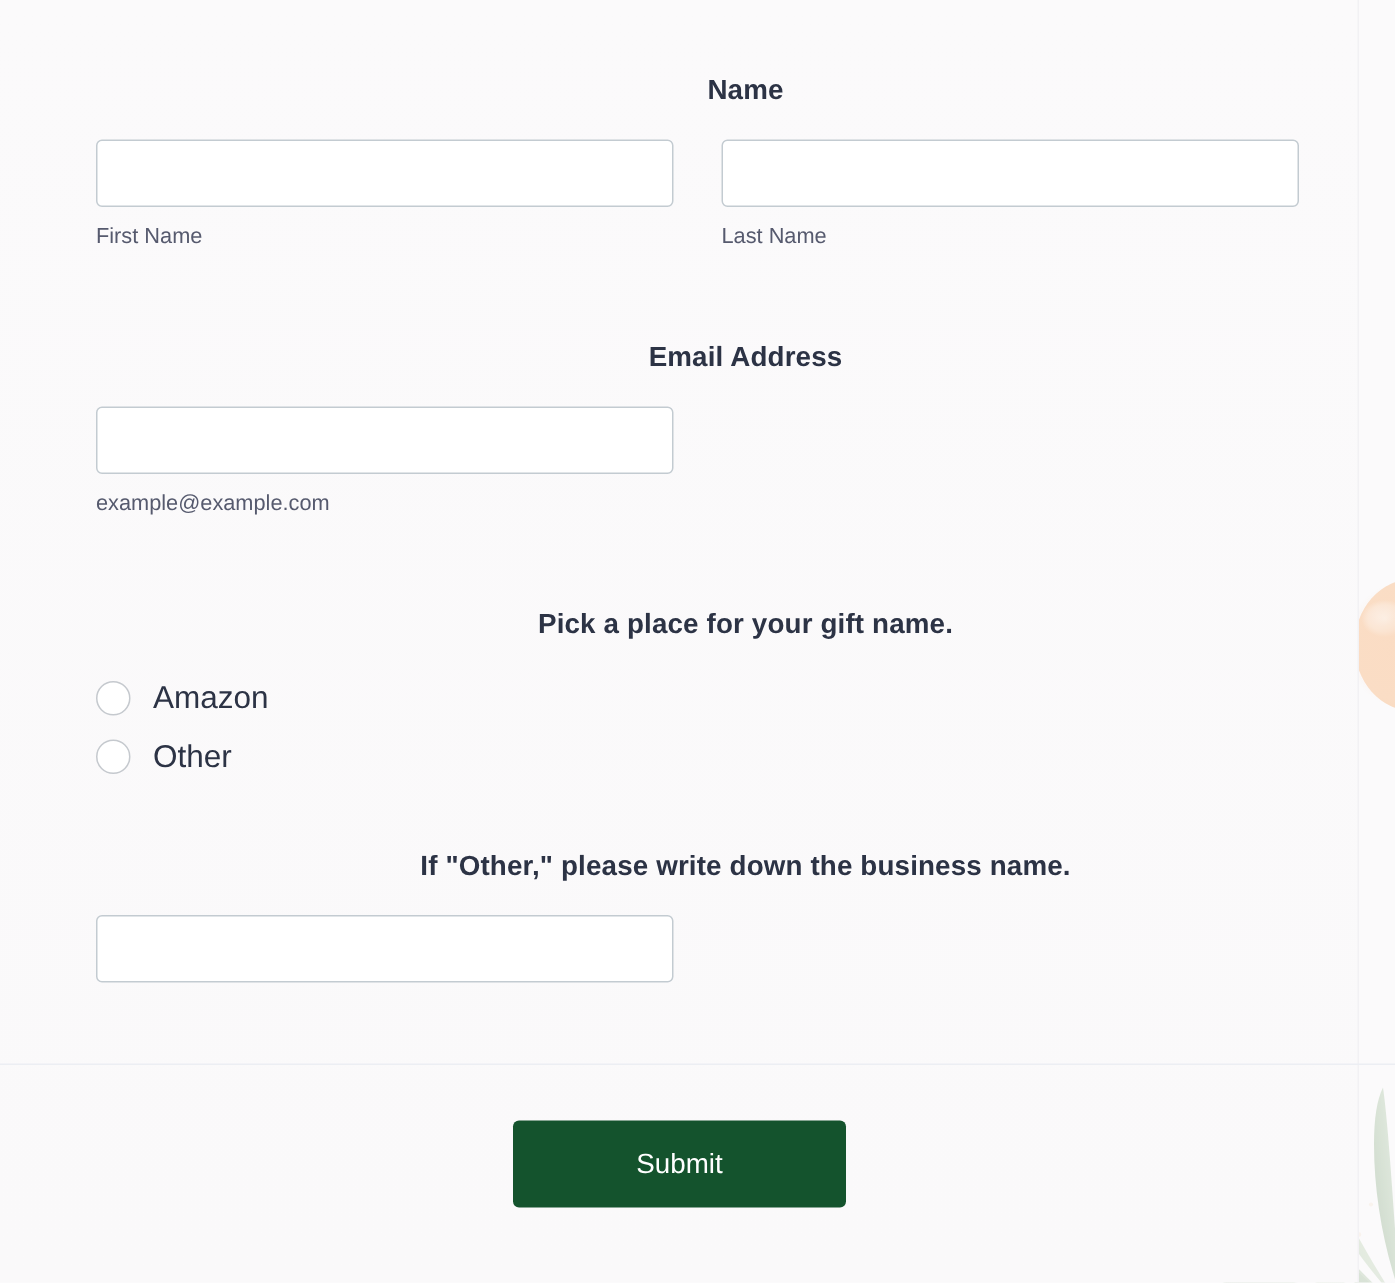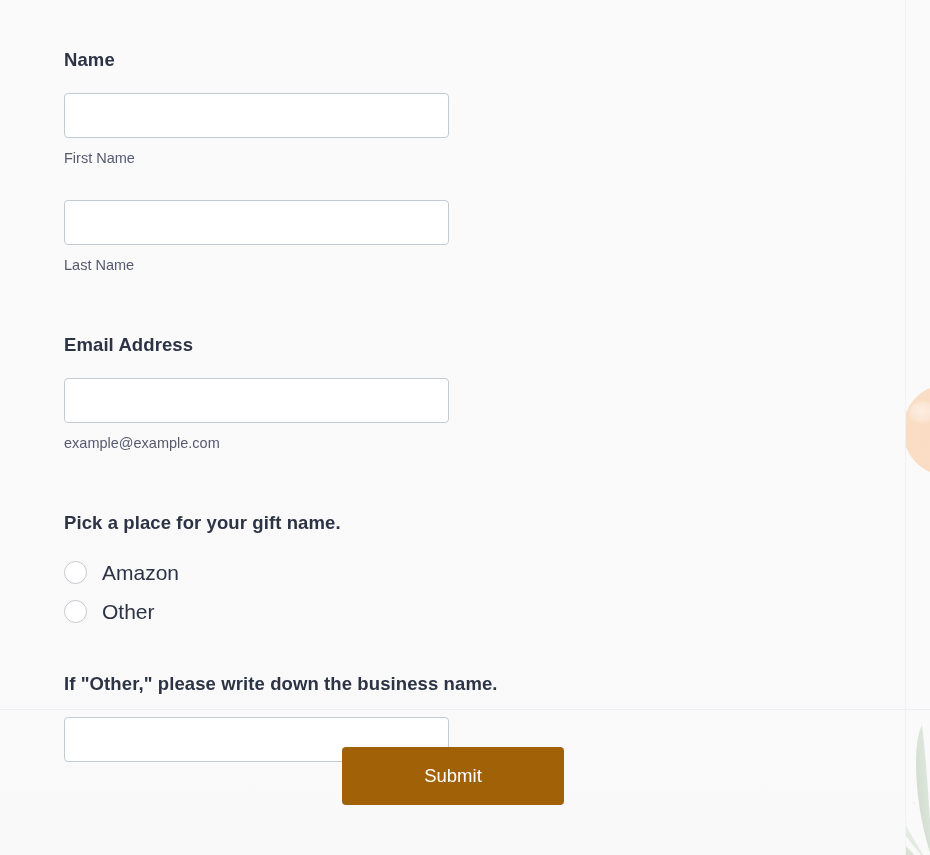--- a/index.html
+++ b/index.html
@@ -82,27 +82,27 @@
   }
 
   .field-group { margin-bottom: 0; }
 
   .field-label {
     font-size: 18.5px;
     font-weight: 700;
     color: #2c3345;
     letter-spacing: .1px;
     line-height: 1.3;
+    text-align: center;
   }
 
   .input-row {
     display: flex;
     gap: 32px;
     margin-top: 21px;
-    flex-direction: column;
   }
 
   .input-cell { width: 385px; }
 
   .text-input {
     display: block;
     width: 385px;
     height: 45px;
     background: #ffffff;
     border: 1px solid #c3cbd1;
@@ -170,21 +170,21 @@
     width: 906px;
     z-index: 2;
     display: flex;
     justify-content: center;
   }
 
   .submit-button {
     margin-top: 37px;
     width: 222px;
     height: 58px;
-    background: #a16207;
+    background: #14532d;
     color: #ffffff;
     border: none;
     border-radius: 4px;
     font-family: "Liberation Sans", sans-serif;
     font-size: 18.5px;
     line-height: 58px;
     text-align: center;
     cursor: pointer;
     padding: 0;
   }

